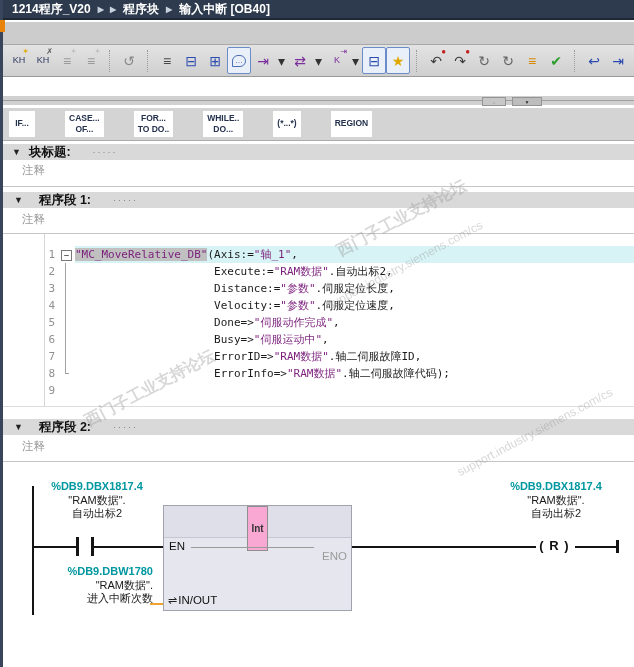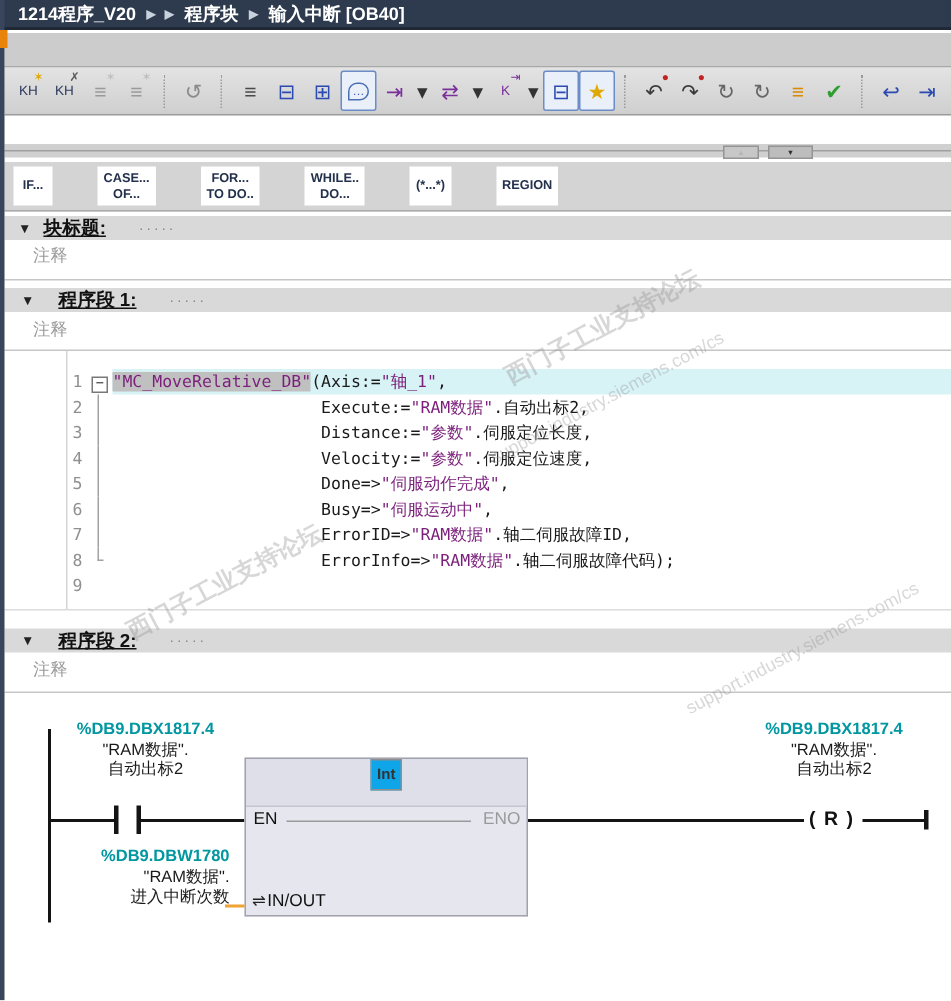--- a/index.html
+++ b/index.html
@@ -40,21 +40,21 @@
   .snippetbar{position:absolute;left:3px;top:108px;width:631px;height:33px;background:#d4d4d4;
       border-bottom:1px solid #aaa;display:flex;align-items:center;padding-left:6px;box-sizing:border-box;gap:28px;}
   .snip{min-width:26px;padding:2px 4px;height:26px;background:#fff;margin-right:2px;
       display:inline-flex;align-items:center;justify-content:center;text-align:center;
       font-size:8.5px;font-weight:bold;color:#24314d;white-space:pre-line;line-height:1.35;
       box-sizing:border-box;cursor:pointer;}
   
   .sec{position:absolute;left:3px;width:631px;height:16px;background:#d9d9d9;
       display:flex;align-items:center;font-size:12.5px;color:#111;}
   .sec .tri{font-size:9px;color:#222;margin:0 8px 0 9px;cursor:pointer;}
-  .sec .lbl{font-weight:bold;text-decoration:underline;}
+  .sec .lbl{font-weight:bold;}
   .sec .dots{margin-left:22px;color:#808080;font-size:9px;letter-spacing:2px;cursor:text;}
   .sec1{top:144px;} .sec2{top:192px;} .sec3{top:419px;}
   .sec2 .tri,.sec3 .tri{margin-left:11px;margin-right:16px;}
   .comment{position:absolute;left:3px;width:631px;background:#fff;border-bottom:1px solid #c6c6c6;
       color:#9b9b9b;font-size:11.5px;padding:3px 0 0 19px;box-sizing:border-box;cursor:text;}
   .c1{top:160px;height:27px;} .c2{top:209px;height:25px;} .c3{top:436px;height:26px;}
   
   .code-area{position:absolute;left:3px;top:234px;width:631px;height:173px;background:#fff;
       border-bottom:1px solid #dcdcdc;padding-top:12px;box-sizing:border-box;
       font-family:"DejaVu Sans Mono","Liberation Mono",monospace;font-size:11px;}
@@ -86,24 +86,24 @@
   .wr1{left:349px;width:184px;} .wr2{left:572px;width:43px;}
   .cbar{position:absolute;top:75px;width:3px;height:19px;background:#141414;cursor:pointer;}
   .cb1{left:73px;} .cb2{left:88px;}
   .endtick{position:absolute;left:613px;top:78px;width:3px;height:13px;background:#141414;}
   .coil{position:absolute;left:531px;top:76px;width:41px;text-align:center;
       font-weight:bold;font-size:13px;color:#111;letter-spacing:1px;cursor:pointer;}
   .lblock{position:absolute;left:160px;top:43px;width:189px;height:106px;background:#e6e6ef;
       border:1px solid #a2a2ae;box-sizing:border-box;cursor:pointer;}
   .blk-head{height:31px;background:#dfdfe9;border-bottom:1px solid #c6c6d2;text-align:center;}
   .blk-title{font-weight:bold;font-size:12px;color:#111;padding-top:1px;}
-  .blk-type{display:inline-block;border:1px solid #8f8f8f;background:#0ea5e9;color:#333;
-      font-weight:bold;font-size:10px;line-height:11px;padding:4px 3px;margin-top:0;}
+  .blk-type{display:inline-block;border:1px solid #8f8f8f;background:#f9a8d4;color:#333;
+      font-weight:bold;font-size:10px;line-height:11px;padding:16px 3px;margin-top:0;}
   .pin-en{position:absolute;left:5px;top:34px;color:#111;font-size:11.5px;}
-  .pin-eno{position:absolute;right:4px;top:34px;color:#9a9a9a;font-size:11.5px;}
+  .pin-eno{position:absolute;right:4px;top:44px;color:#9a9a9a;font-size:11.5px;}
   .blk-hline{position:absolute;left:27px;right:37px;top:41px;border-top:1px solid #9a9a9a;}
   .pin-inout{position:absolute;left:4px;bottom:3px;color:#111;font-size:11.5px;}
   .pin-inout .arr{font-size:11px;color:#222;margin-right:1px;}
   .orange-wire{position:absolute;left:147px;top:141px;width:13px;height:2px;background:var(--orange,#f0a233);}
   
   .wm{position:absolute;color:rgba(150,150,150,0.38);transform:rotate(-28deg);
       pointer-events:none;white-space:nowrap;z-index:9;font-weight:bold;}
   .wm1{left:330px;top:208px;font-size:16px;}
   .wm2{left:318px;top:258px;font-size:12px;font-weight:normal;}
   .wm3{left:78px;top:378px;font-size:16px;}

